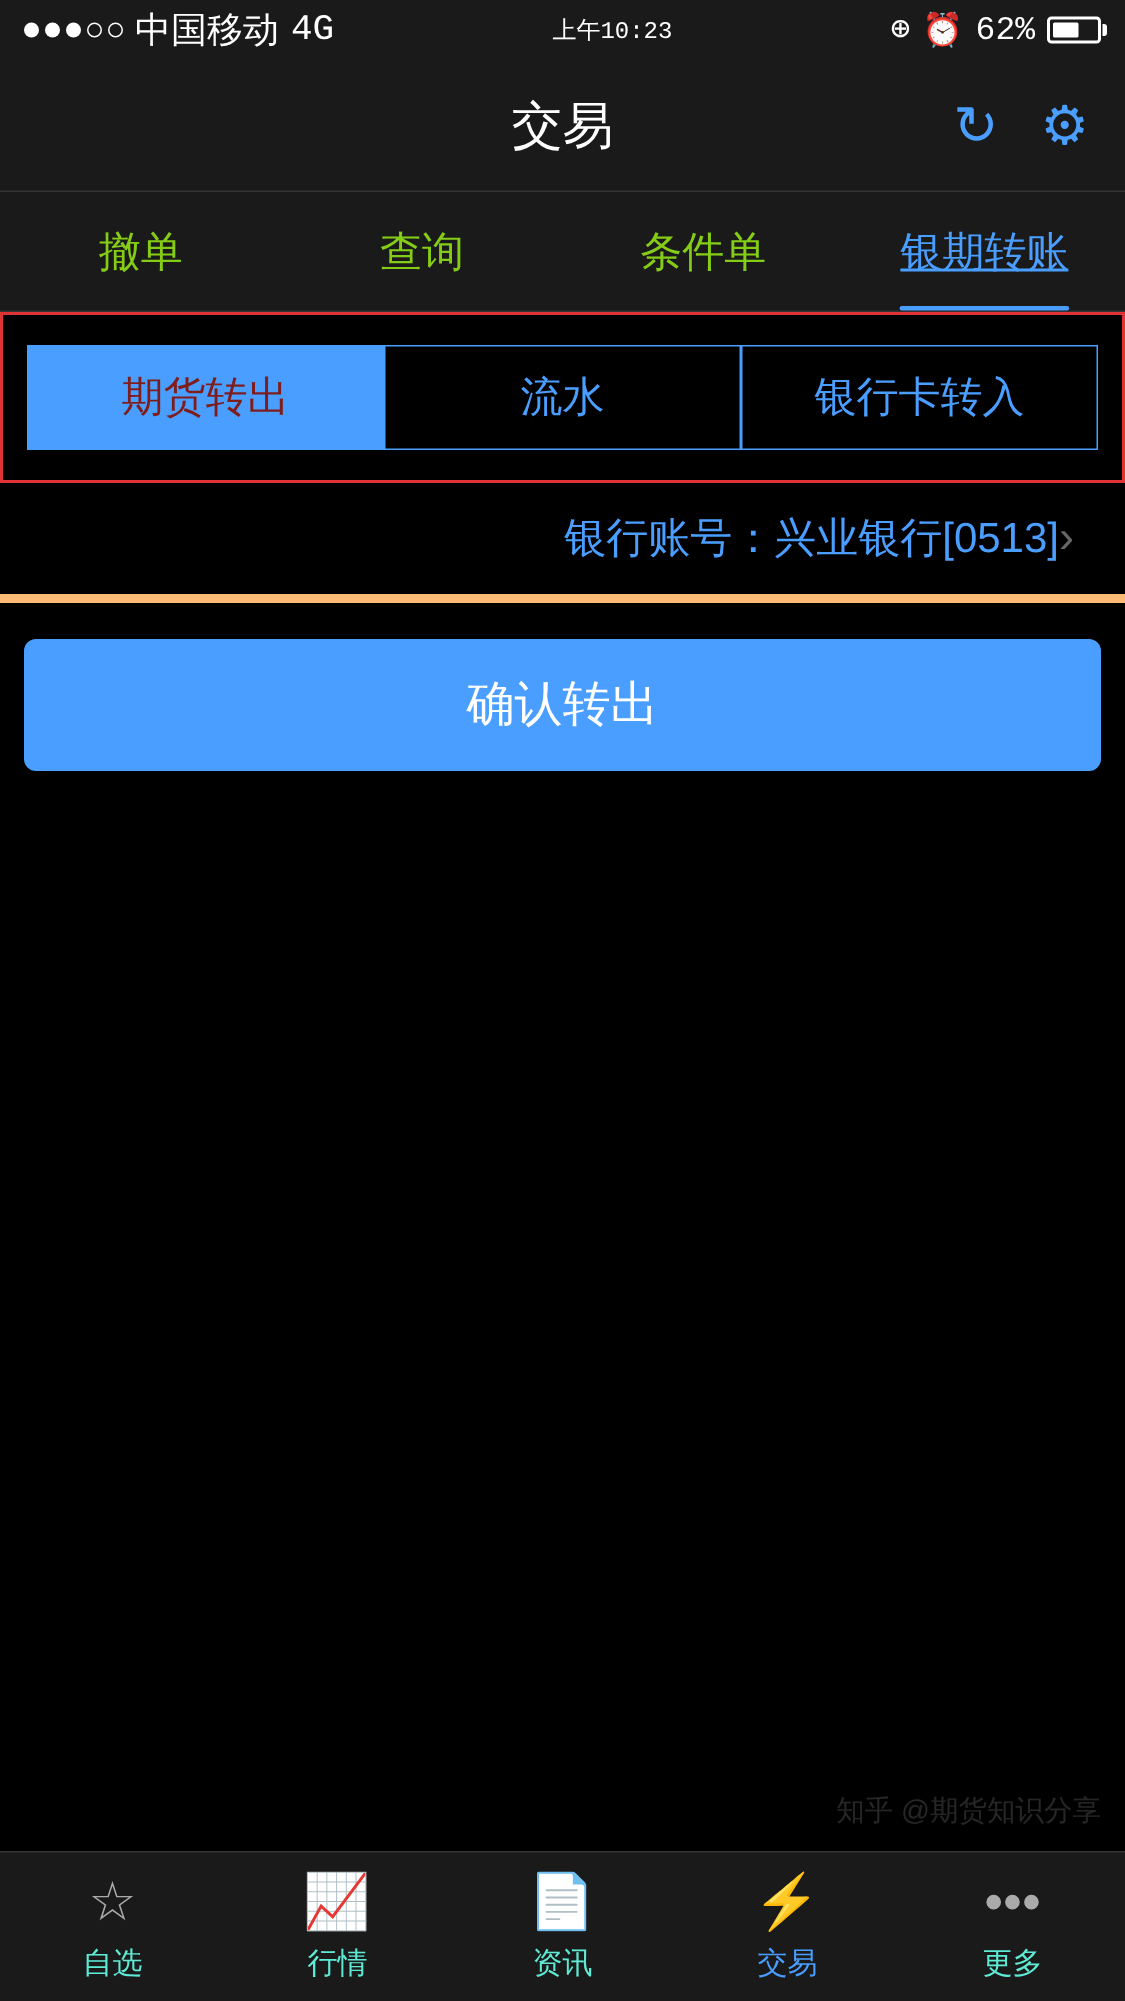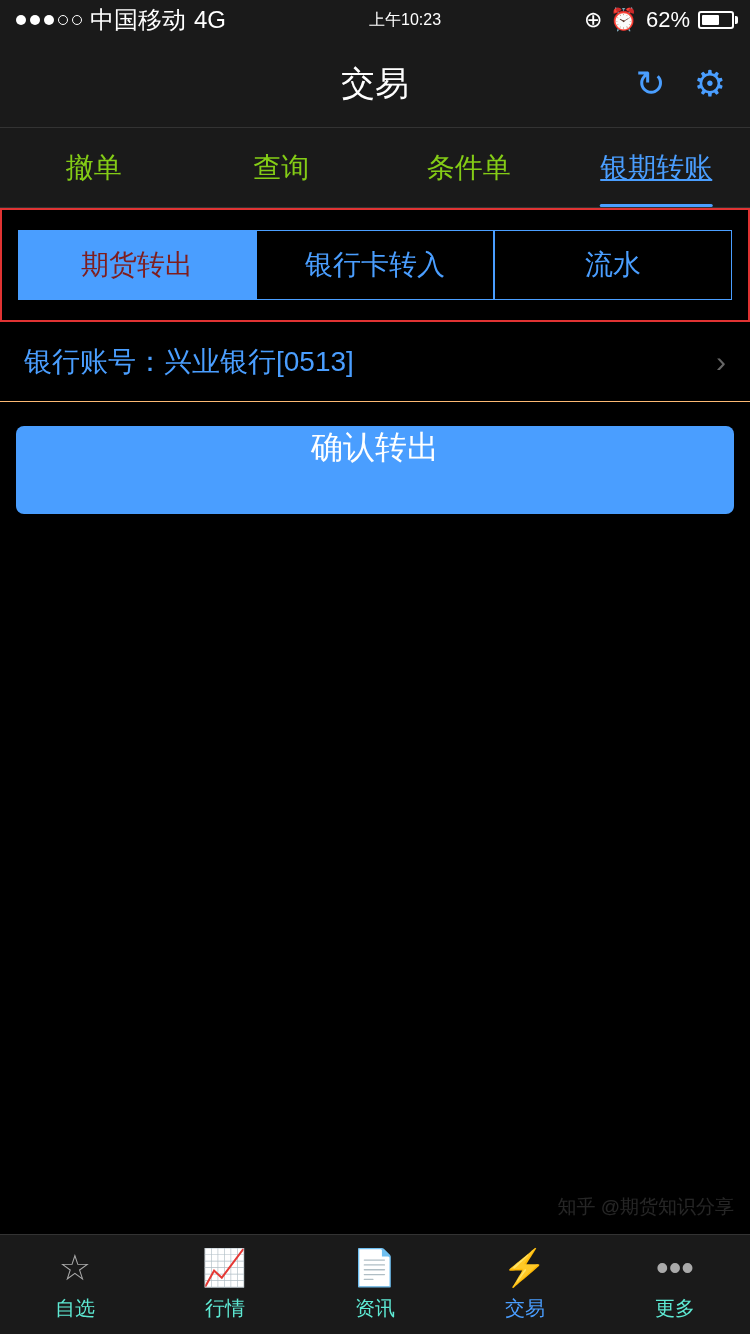--- a/index.html
+++ b/index.html
@@ -18,20 +18,21 @@
     
     .status-bar {
       width: 100%;
       height: 40px;
       background: #1a1a1a;
       display: flex;
       align-items: center;
       justify-content: space-between;
       padding: 0 16px;
       font-size: 24px;
+      font-family: Liberation Mono, monospace;
     }
     .status-left {
       display: flex;
       align-items: center;
       gap: 8px;
     }
     .status-dots {
       display: flex; gap: 4px; align-items: center;
     }
     .dot {
@@ -150,23 +151,23 @@
       background: #000;
     }
 
     
     .bank-row {
       width: 100%;
       height: 80px;
       background: #000;
       display: flex;
       align-items: center;
-      padding: 0 24px;
-      border-bottom: 1px solid #fdba74;
-      justify-content: space-between;
+      padding: 0 34px;
+      border-bottom: 6px solid #fdba74;
+      justify-content: flex-end;
     }
     .bank-row-text {
       font-size: 28px;
       color: #fff;
     }
     .bank-row-text span {
       color: #4a9eff;
     }
     .chevron {
       color: #666;
@@ -203,21 +204,21 @@
       width: calc(100% - 32px);
       margin: 24px 16px;
       height: 88px;
       background: #4a9eff;
       border: none;
       border-radius: 8px;
       color: #fff;
       font-size: 32px;
       cursor: pointer;
       display: flex;
-      align-items: flex-start;
+      align-items: center;
       justify-content: center;
     }
 
     
     .bottom-nav {
       position: absolute;
       bottom: 0;
       width: 100%;
       height: 100px;
       background: #1a1a1a;
@@ -301,24 +302,24 @@
   <div class="top-tab active">
     <span>银期转账</span>
   </div>
 </div>
 
 <div class="sub-tabs">
   <div class="sub-tab active">
     <span>期货转出</span>
   </div>
   <div class="sub-tab">
+    <span>流水</span>
+  </div>
+  <div class="sub-tab">
     <span>银行卡转入</span>
-  </div>
-  <div class="sub-tab">
-    <span>流水</span>
   </div>
 </div>
 
 <div class="content">
 
   <div class="bank-row">
     <div class="bank-row-text">
       <span>银行账号：兴业银行</span><span>[0513]</span>
     </div>
     <span class="chevron">›</span>

